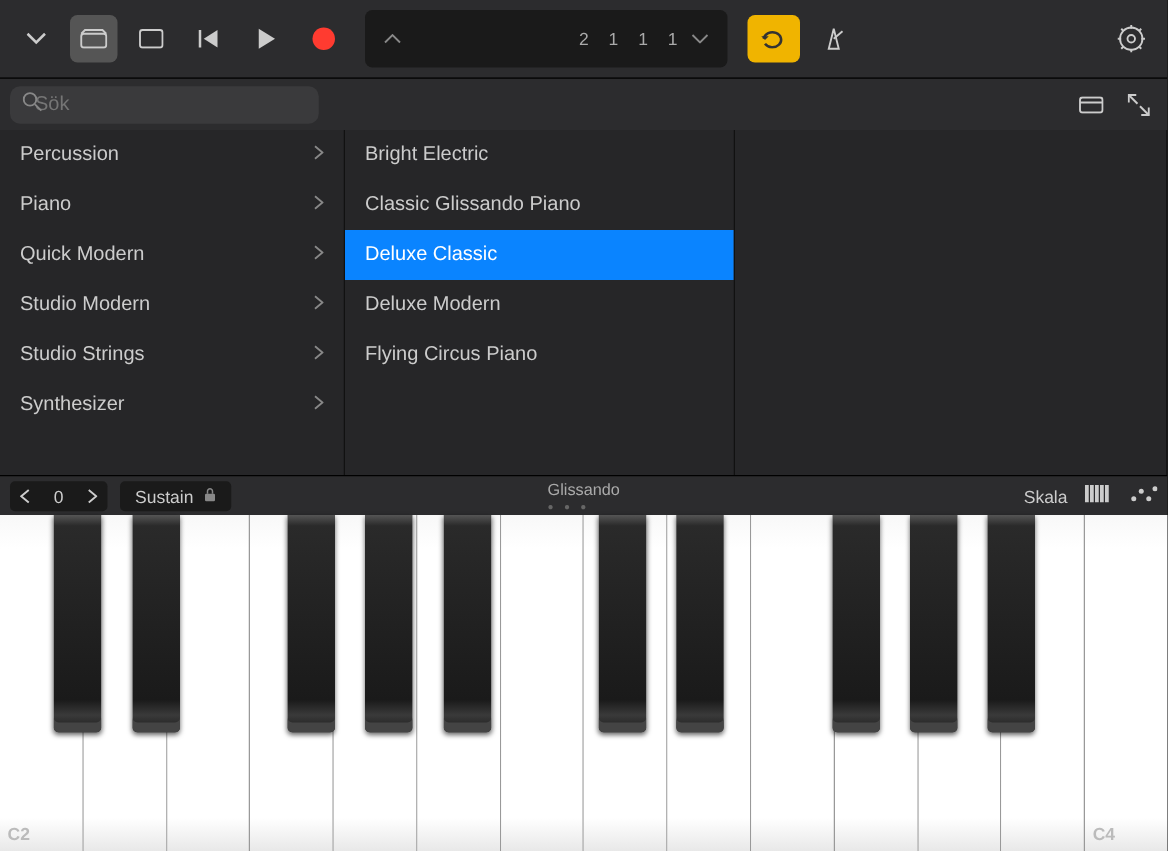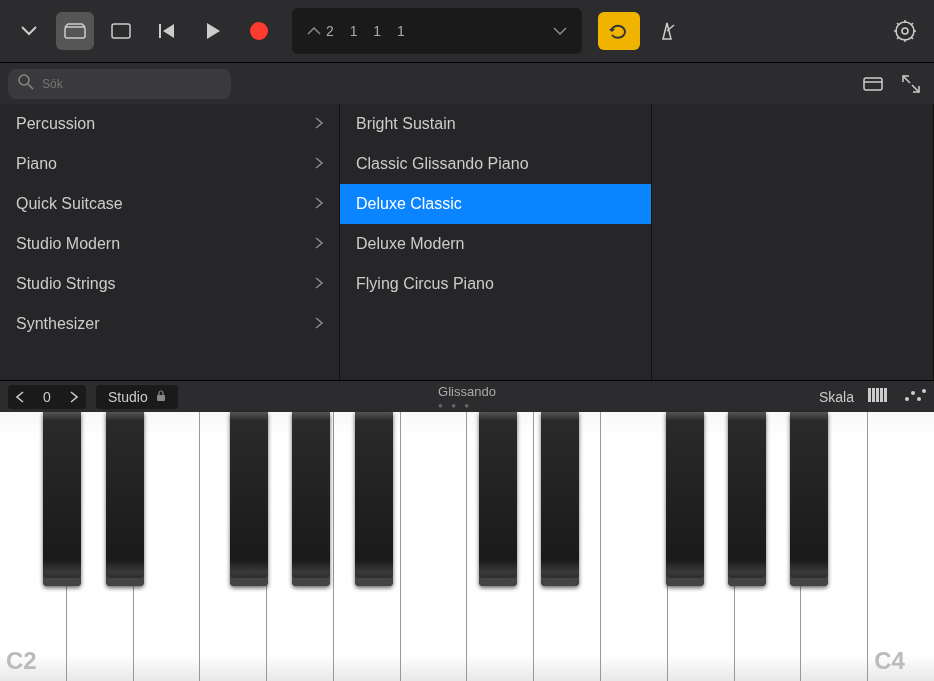--- a/index.html
+++ b/index.html
@@ -3,35 +3,35 @@
 <meta charset="utf-8">
 <style>
 * { margin:0; padding:0; box-sizing:border-box; font-family:-apple-system,Helvetica,Arial,sans-serif; }
 body { width:934px; height:681px; background:#1a1a1a; overflow:hidden; position:relative; }
 
 
 .toolbar { height:62px; background:#2c2c2e; display:flex; align-items:center; padding:0 10px; gap:8px; }
 .btn { width:38px; height:38px; display:flex; align-items:center; justify-content:center; border-radius:6px; cursor:pointer; color:#ccc; }
 .btn.active { background:#555; }
 .display { flex:0 0 290px; height:46px; background:#1a1a1a; border-radius:6px; margin-left:6px; display:flex; align-items:center; padding:0 10px; color:#ccc; }
-.display-mid { flex:1; text-align:left; font-size:15px; line-height:1.2; }
+.display-mid { flex:1; text-align:right; font-size:15px; line-height:1.2; }
 .display-top { letter-spacing:6px; color:#aaa; font-size:14px; }
 .cycle { width:42px; height:38px; background:#f0b400; border-radius:6px; display:flex; align-items:center; justify-content:center; margin-left:8px; }
 .spacer { flex:1; }
 
 
 .searchbar { height:42px; background:#2c2c2e; display:flex; align-items:center; padding:0 8px; gap:8px; border-top:1px solid #000; }
-.search-input { flex:1; height:30px; background:#3a3a3c; border:none; border-radius:8px; color:#ccc; padding:0 34px; font-size:12px; outline:none; }
+.search-input { flex:1; height:30px; background:#3a3a3c; border:none; border-radius:8px; color:#ccc; padding:0 20px; font-size:16px; outline:none; }
 .search-wrap { position:relative; flex:1; }
 .search-ico { position:absolute; left:10px; top:50%; transform:translateY(-50%); color:#888; }
 
 
 .browser { height:276px; display:flex; background:#262628; }
 .col { border-right:1px solid #111; overflow:hidden; }
-.col1 { width:340px; }
+.col1 { width:276px; }
 .col2 { width:312px; }
 .col3 { flex:1; }
 .row { height:40px; display:flex; align-items:center; padding:0 16px; color:#ccc; font-size:16px; cursor:pointer; justify-content:space-between; }
 .row.sel { background:#0a84ff; color:#fff; }
 .chev { color:#888; }
 
 
 .midstrip { height:32px; background:#2c2c2e; display:flex; align-items:center; padding:0 8px; gap:10px; border-top:1px solid #000; position:relative; }
 .oct-box { display:flex; align-items:center; background:#1a1a1a; border-radius:4px; height:24px; }
 .oct-btn { width:24px; height:24px; display:flex; align-items:center; justify-content:center; color:#ccc; cursor:pointer; }
@@ -39,21 +39,21 @@
 .sustain { background:#1a1a1a; height:24px; padding:0 12px; border-radius:4px; color:#ccc; font-size:14px; display:flex; align-items:center; gap:8px; }
 .gliss { position:absolute; left:50%; transform:translateX(-50%); color:#aaa; font-size:13px; text-align:left; }
 .dots { margin-top:2px; letter-spacing:3px; color:#666; font-size:8px; }
 .right-ctrls { margin-left:auto; display:flex; align-items:center; gap:14px; color:#ccc; font-size:14px; }
 
 
 .keyboard { position:relative; height:269px; background:#fff; }
 .white-keys { display:flex; height:100%; }
 .wkey { flex:1; border-right:1px solid #999; background:linear-gradient(#f8f8f8,#fff 10%,#fff 90%,#e8e8e8); position:relative; cursor:pointer; }
 .wkey:last-child { border-right:none; }
-.klabel { position:absolute; bottom:6px; left:6px; color:#bbb; font-size:24px; font-weight:600; }
+.klabel { position:absolute; bottom:6px; left:6px; color:#bbb; font-size:14px; font-weight:600; }
 .black-keys { position:absolute; top:0; left:0; right:0; height:174px; pointer-events:none; }
 .bkey { position:absolute; top:0; width:38px; height:174px; background:linear-gradient(#555,#2a2a2a 5%,#1a1a1a 85%,#3a3a3a 92%,#1a1a1a); border-radius:0 0 4px 4px; box-shadow:0 2px 4px rgba(0,0,0,.6),inset 0 -8px 0 #444; pointer-events:auto; cursor:pointer; }
 </style>
 </head>
 <body>
 
 <div class="toolbar">
   <div class="btn">
       <svg width="16" height="10">
         <path d="M1 1 L8 8 L15 1" stroke="#ccc" stroke-width="2" fill="none"></path>
@@ -165,21 +165,21 @@
             <path d="M1 1 L7 6 L1 11" stroke="#888" stroke-width="1.5" fill="none"></path>
           </svg></span>
       </div>
       <div class="row">
         <span>Piano</span>
         <span class="chev"><svg width="8" height="12">
             <path d="M1 1 L7 6 L1 11" stroke="#888" stroke-width="1.5" fill="none"></path>
           </svg></span>
       </div>
       <div class="row">
-        <span>Quick Suitcase</span>
+        <span>Quick Modern</span>
         <span class="chev"><svg width="8" height="12">
             <path d="M1 1 L7 6 L1 11" stroke="#888" stroke-width="1.5" fill="none"></path>
           </svg></span>
       </div>
       <div class="row">
         <span>Studio Modern</span>
         <span class="chev"><svg width="8" height="12">
             <path d="M1 1 L7 6 L1 11" stroke="#888" stroke-width="1.5" fill="none"></path>
           </svg></span>
       </div>
@@ -191,21 +191,21 @@
       </div>
       <div class="row">
         <span>Synthesizer</span>
         <span class="chev"><svg width="8" height="12">
             <path d="M1 1 L7 6 L1 11" stroke="#888" stroke-width="1.5" fill="none"></path>
           </svg></span>
       </div>
     </div>
   <div class="col col2" id="preset-col">
       <div class="row">
-        <span>Bright Sustain</span>
+        <span>Bright Electric</span>
       </div>
       <div class="row">
         <span>Classic Glissando Piano</span>
       </div>
       <div class="row sel">
         <span>Deluxe Classic</span>
       </div>
       <div class="row">
         <span>Deluxe Modern</span>
       </div>
@@ -224,21 +224,21 @@
         </svg>
       </div>
     <div class="oct-val">0</div>
     <div class="oct-btn">
         <svg width="8" height="12">
           <path d="M1 1 L7 6 L1 11" stroke="#ccc" stroke-width="1.5" fill="none"></path>
         </svg>
       </div>
   </div>
   <div class="sustain">
-    <span>Studio</span>
+    <span>Sustain</span>
     <span><svg width="10" height="12">
           <rect x="1" y="5" width="8" height="6" rx="1" fill="#888"></rect>
           <path d="M3 5 L3 3 A2 2 0 0 1 7 3 L7 5" fill="none" stroke="#888" stroke-width="1.2"></path>
         </svg></span>
   </div>
   <div class="gliss">
     <div>Glissando</div>
     <div class="dots">● ● ●</div>
   </div>
   <div class="right-ctrls">

